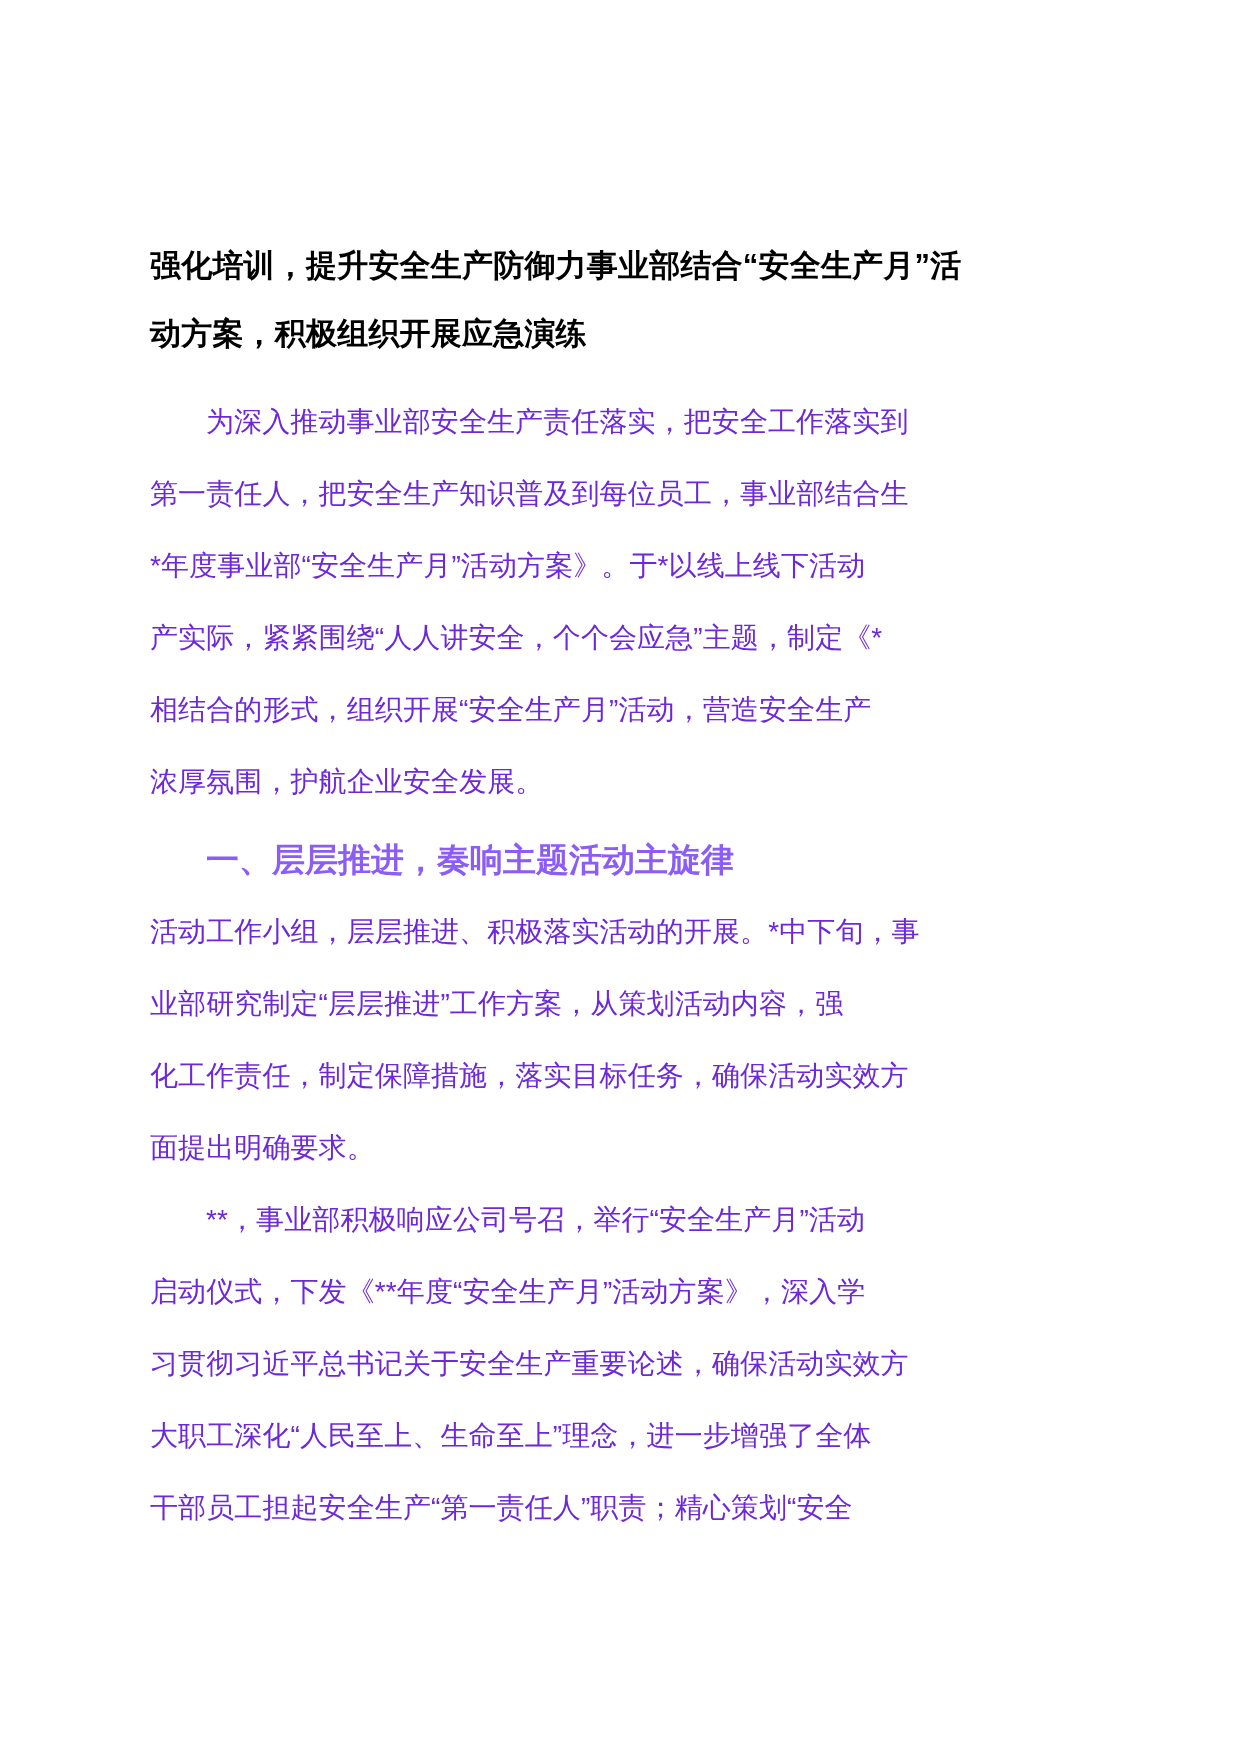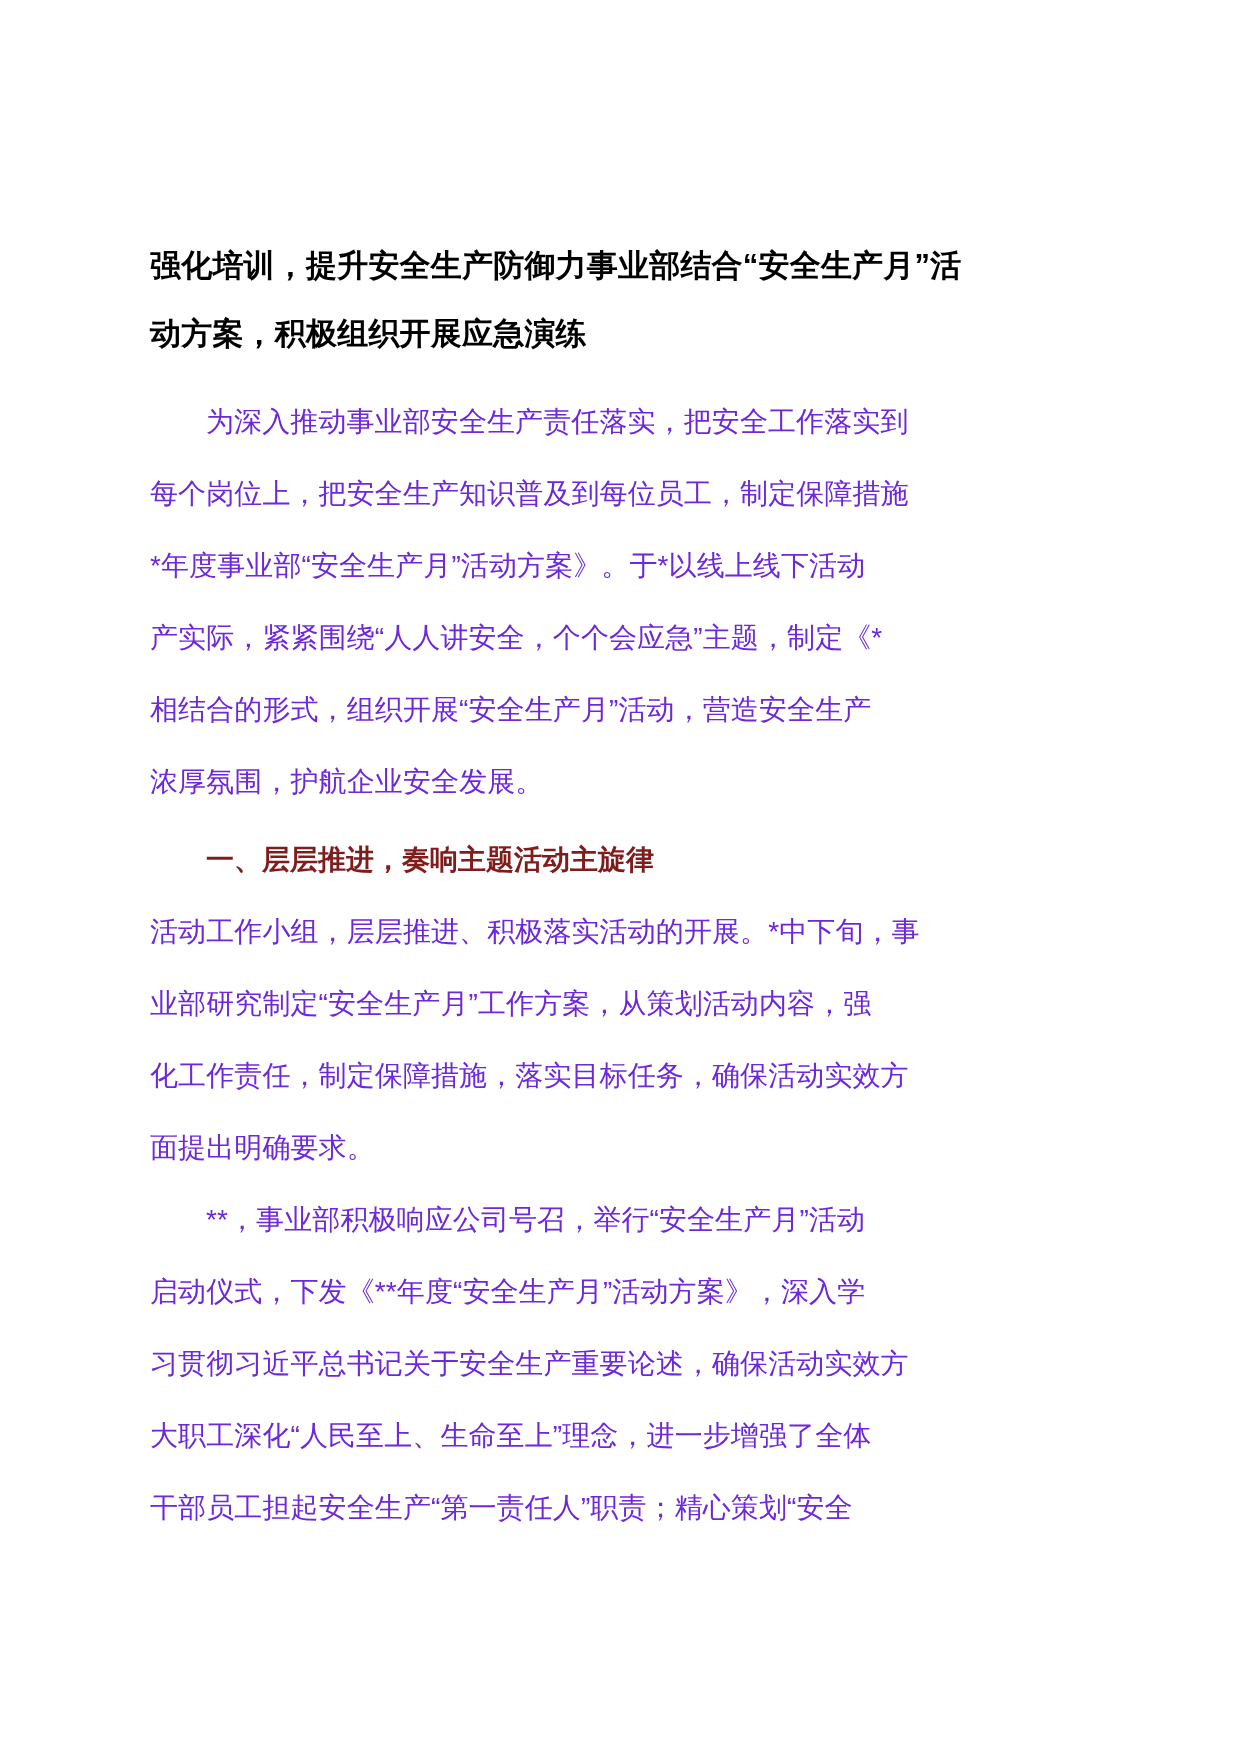--- a/index.html
+++ b/index.html
@@ -35,26 +35,26 @@
     text-align: justify;
     text-align-last: left;
     margin: 0 0 18px 0;
     color: #000000;
   }
   .doc-title .tline {
     display: block;
     white-space: nowrap;
   }
   .section-heading {
-    font-size: 28px;
+    font-size: 33px;
     font-weight: bold;
     line-height: 72px;
     margin: 6px 0 0 0;
     text-indent: 56px;
-    color: #7f1d1d;
+    color: #8b5cf6;
   }
   .para {
     font-size: 28px;
     line-height: 72px;
     margin: 0;
     color: #6d28d9;
     text-align: justify;
     text-align-last: left;
     letter-spacing: 0.1px;
   }
@@ -72,32 +72,32 @@
 <div class="page">
   <div class="content">
 
     <h1 class="doc-title">
       <span class="tline">强化培训，提升安全生产防御力事业部结合“安全生产月”活</span>
       <span class="tline">动方案，积极组织开展应急演练</span>
     </h1>
 
     <p class="para">
       <span class="line indent">为深入推动事业部安全生产责任落实，把安全工作落实到</span>
-      <span class="line">每个岗位上，把安全生产知识普及到每位员工，制定保障措施</span>
+      <span class="line">第一责任人，把安全生产知识普及到每位员工，事业部结合生</span>
       <span class="line">*年度事业部“安全生产月”活动方案》。于*以线上线下活动</span>
       <span class="line">产实际，紧紧围绕“人人讲安全，个个会应急”主题，制定《*</span>
       <span class="line">相结合的形式，组织开展“安全生产月”活动，营造安全生产</span>
       <span class="line">浓厚氛围，护航企业安全发展。</span>
     </p>
 
     <h2 class="section-heading">一、层层推进，奏响主题活动主旋律</h2>
 
     <p class="para">
       <span class="line">活动工作小组，层层推进、积极落实活动的开展。*中下旬，事</span>
-      <span class="line">业部研究制定“安全生产月”工作方案，从策划活动内容，强</span>
+      <span class="line">业部研究制定“层层推进”工作方案，从策划活动内容，强</span>
       <span class="line">化工作责任，制定保障措施，落实目标任务，确保活动实效方</span>
       <span class="line">面提出明确要求。</span>
     </p>
 
     <p class="para">
       <span class="line indent">**，事业部积极响应公司号召，举行“安全生产月”活动</span>
       <span class="line">启动仪式，下发《**年度“安全生产月”活动方案》，深入学</span>
       <span class="line">习贯彻习近平总书记关于安全生产重要论述，确保活动实效方</span>
       <span class="line">大职工深化“人民至上、生命至上”理念，进一步增强了全体</span>
       <span class="line">干部员工担起安全生产“第一责任人”职责；精心策划“安全</span>

